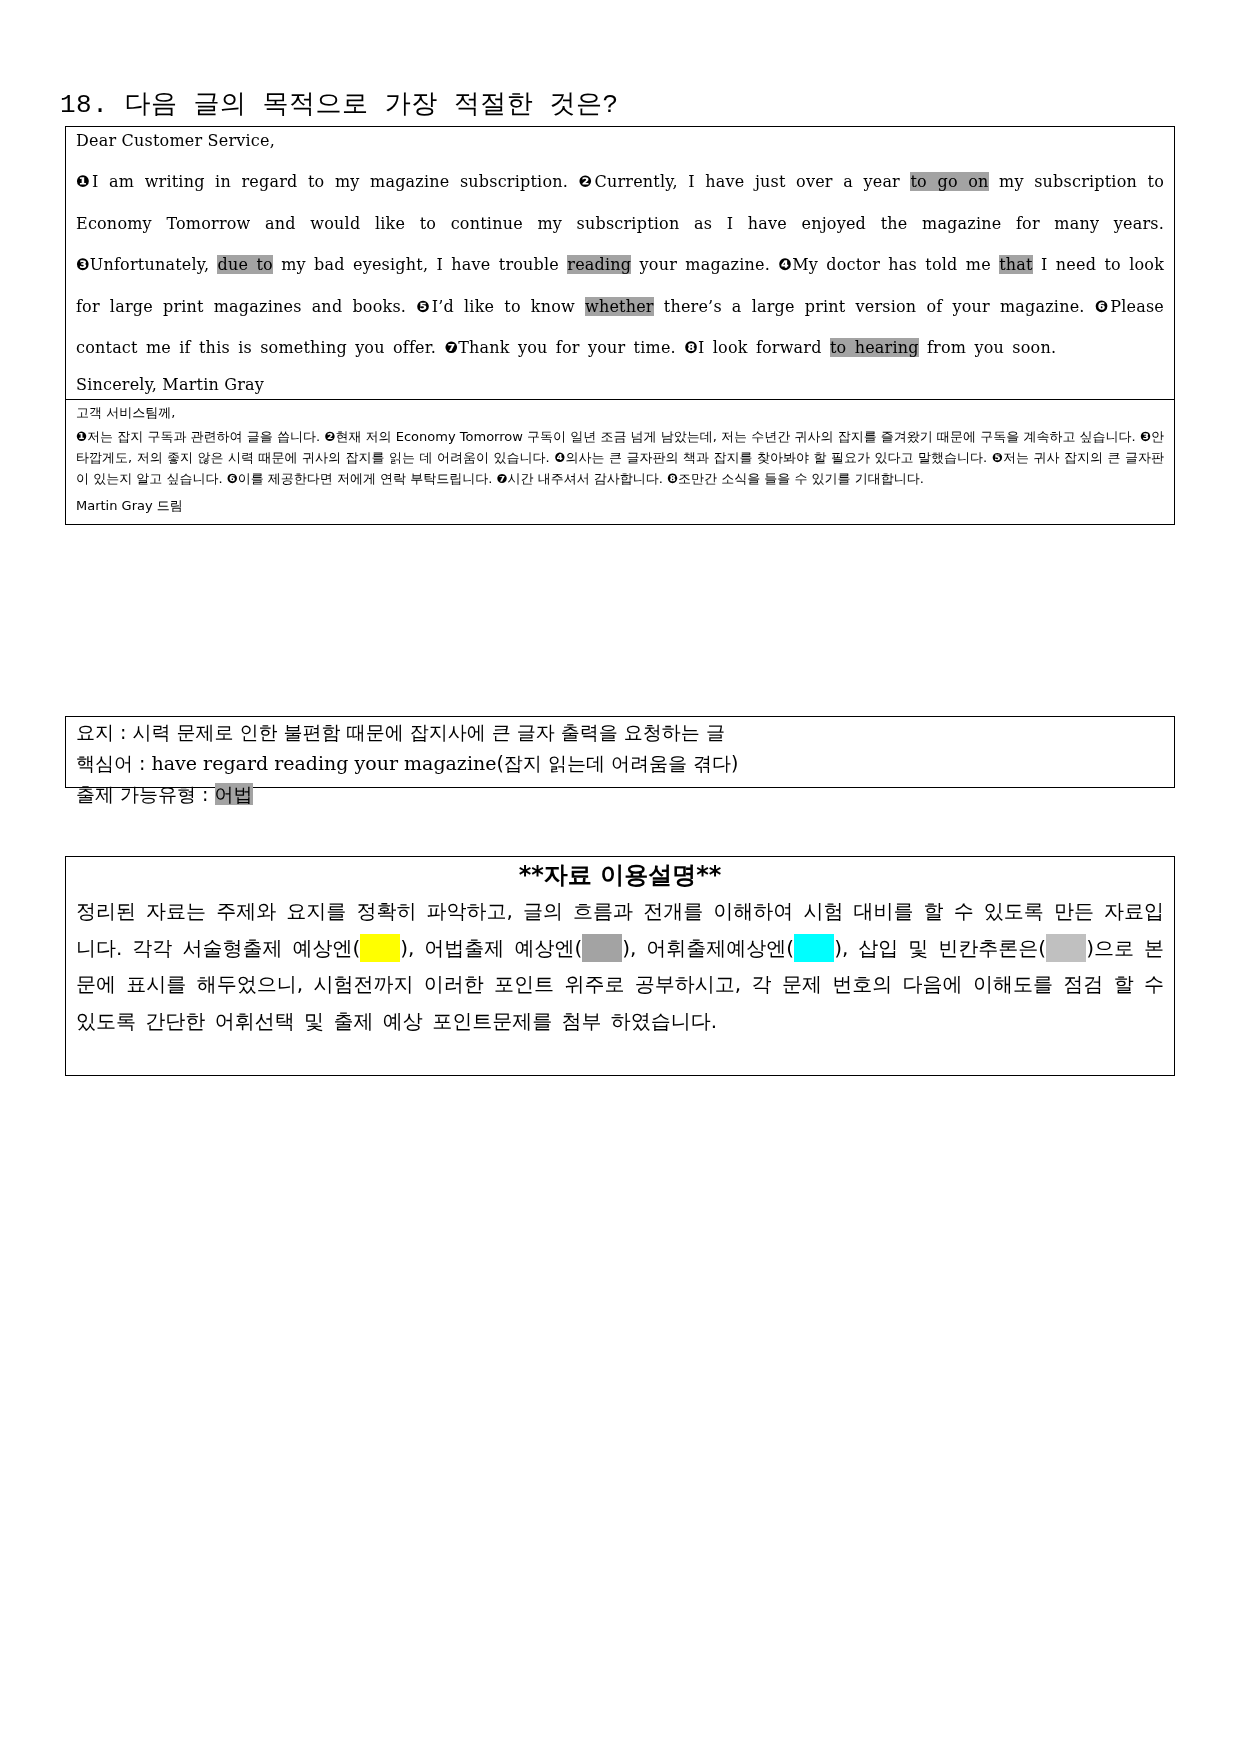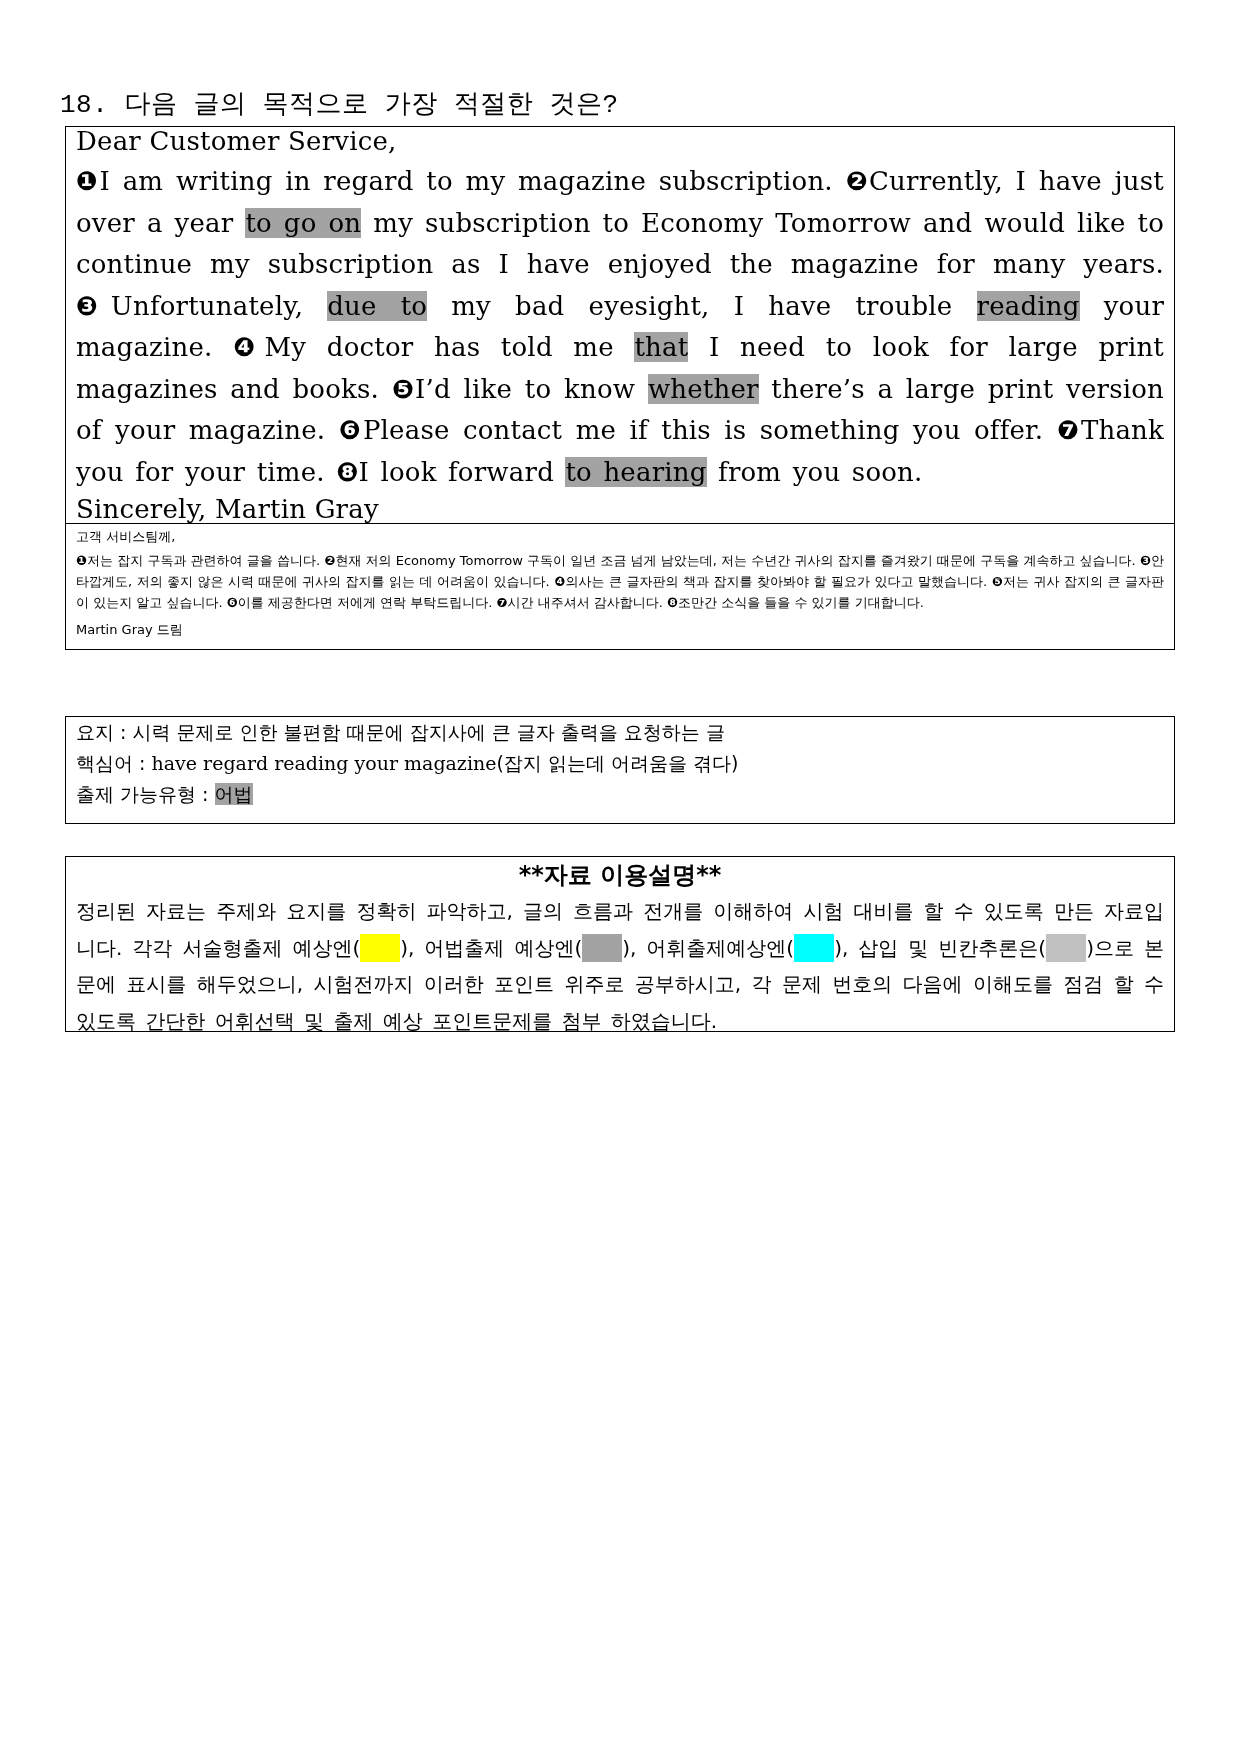--- a/index.html
+++ b/index.html
@@ -26,21 +26,21 @@
     .passage-box {
       position: absolute;
       left: 65px;
       top: 126px;
       width: 1110px;
       border: 1px solid #000;
       box-sizing: border-box;
     }
     .passage-en {
       padding: 0 10px 0 10px;
-      font-size: 26px;
+      font-size: 16px;
       font-family: "DejaVu Serif", serif;
       letter-spacing: 0.2px;
     }
     .greeting-en {
       height: 30px;
       line-height: 28px;
       padding-top: 0px;
     }
     .body-en {
       line-height: 41.5px;
@@ -70,41 +70,41 @@
       line-height: 33.5px;
       text-align: justify;
     }
     .ko-greeting { line-height: 26px; }
     .ko-body { line-height: 21px; }
     .summary-box {
       position: absolute;
       left: 65px;
       top: 716px;
       width: 1110px;
-      height: 108px;
+      height: 72px;
       border: 1px solid #000;
       box-sizing: border-box;
       padding: 0 10px;
       font-size: 19px;
       font-family: "DejaVu Sans", sans-serif;
     }
     .summary-line {
       height: 31px;
       line-height: 30px;
       white-space: nowrap;
     }
     .summary-line .en {
       font-family: "DejaVu Serif", serif;
     }
     .guide-box {
       position: absolute;
       left: 65px;
       top: 856px;
       width: 1110px;
-      height: 176px;
+      height: 220px;
       border: 1px solid #000;
       box-sizing: border-box;
       padding: 0 10px;
       font-family: "DejaVu Sans", sans-serif;
       font-size: 20px;
     }
     .guide-title {
       text-align: center;
       font-weight: bold;
       font-size: 24px;

